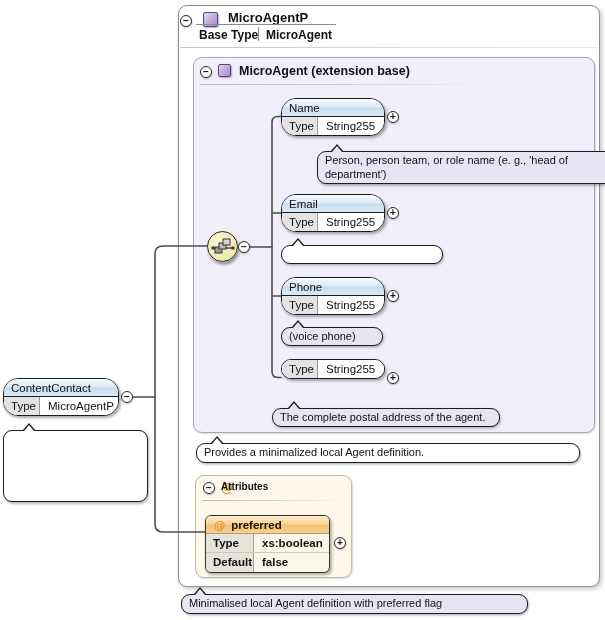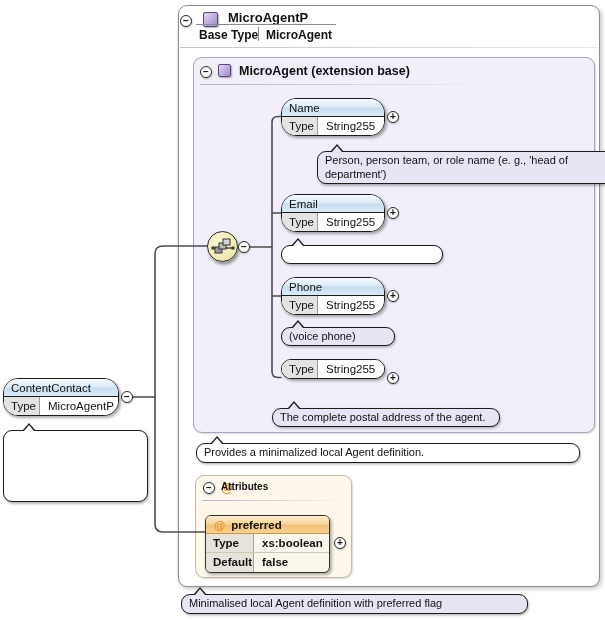--- a/index.html
+++ b/index.html
@@ -180,21 +180,21 @@
   </div>
 
   <div class="el-box" style="left:281px; top:277px; width:104px;">
     <div class="el-head">Phone</div>
     <div class="el-row">
       <span class="cell-label">Type</span>
       <span class="cell-value">String255</span>
     </div>
   </div>
   <div class="pm" style="left:387px; top:290px;">+</div>
-  <div class="bubble lav" style="left:281px; top:327px; width:114px; height:19px; white-space:nowrap;">
+  <div class="bubble lav" style="left:281px; top:327px; width:102px; height:19px; white-space:nowrap;">
     <i class="tail lav" style="left:9px;"></i>
     <span>(voice phone)</span>
   </div>
 
   <div class="el-box" style="left:281px; top:359px; width:104px;">
     <div class="el-row">
       <span class="cell-label">Type</span>
       <span class="cell-value">String255</span>
     </div>
   </div>

